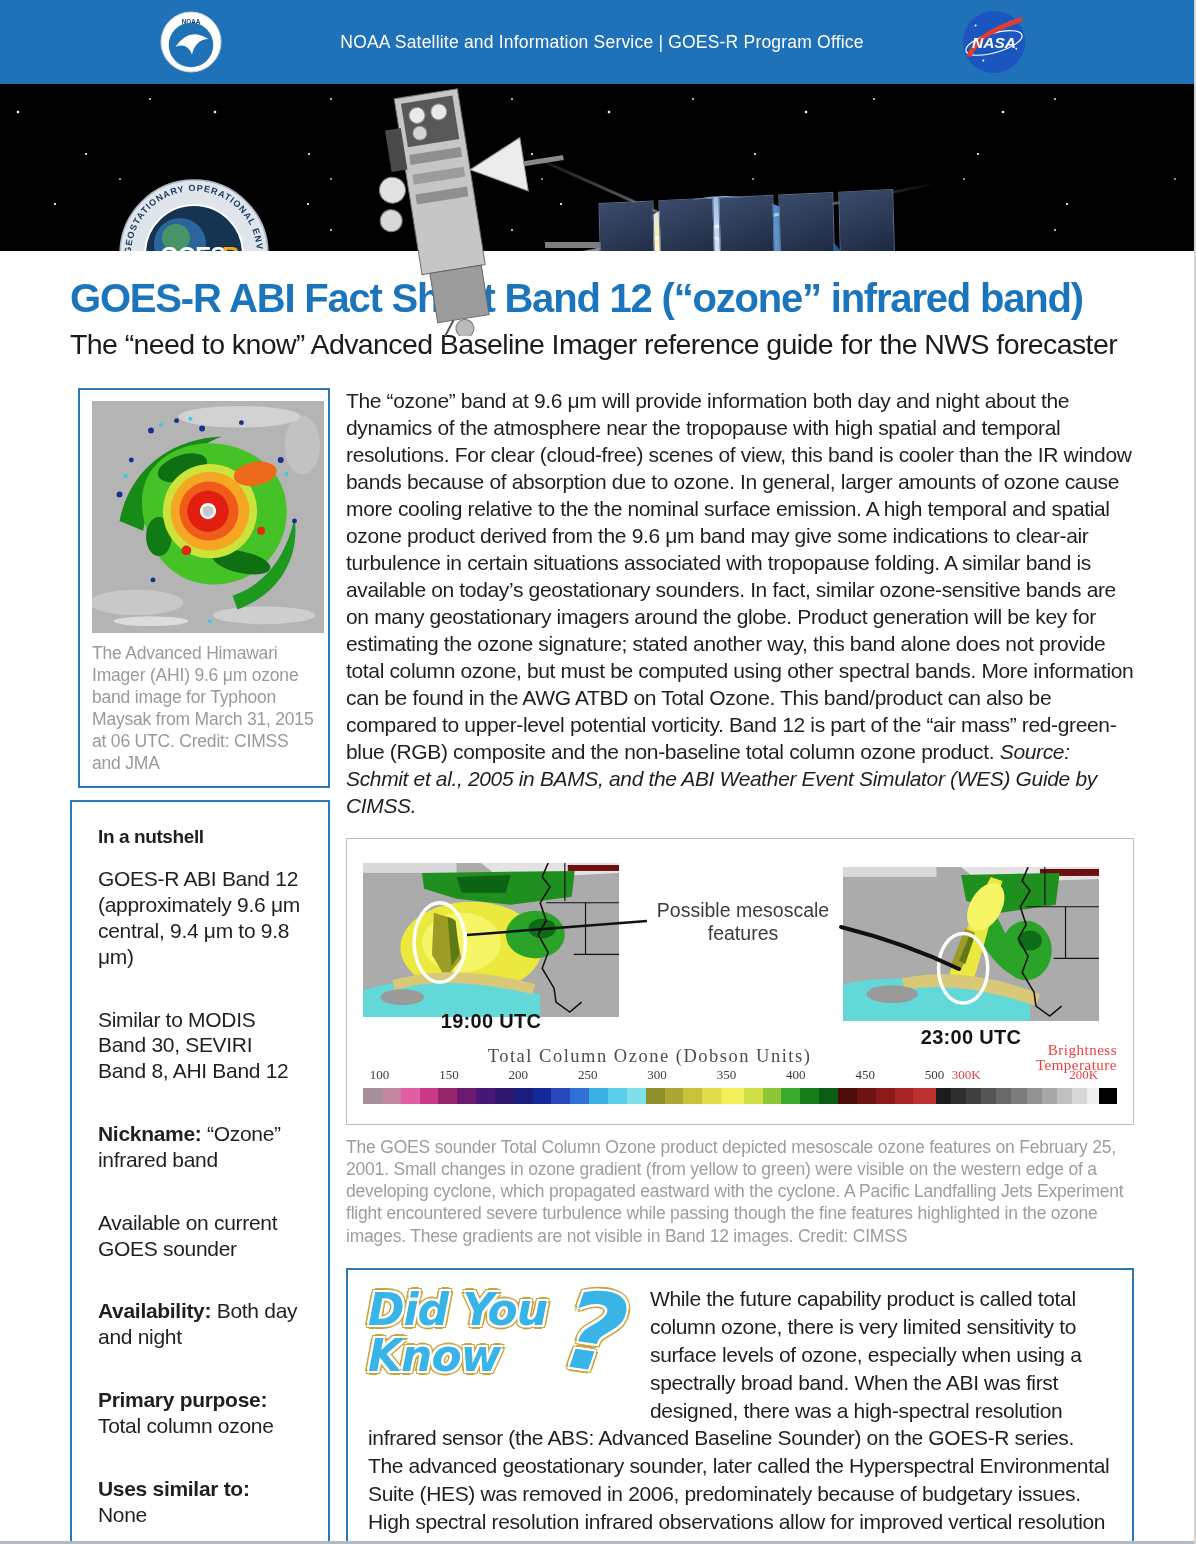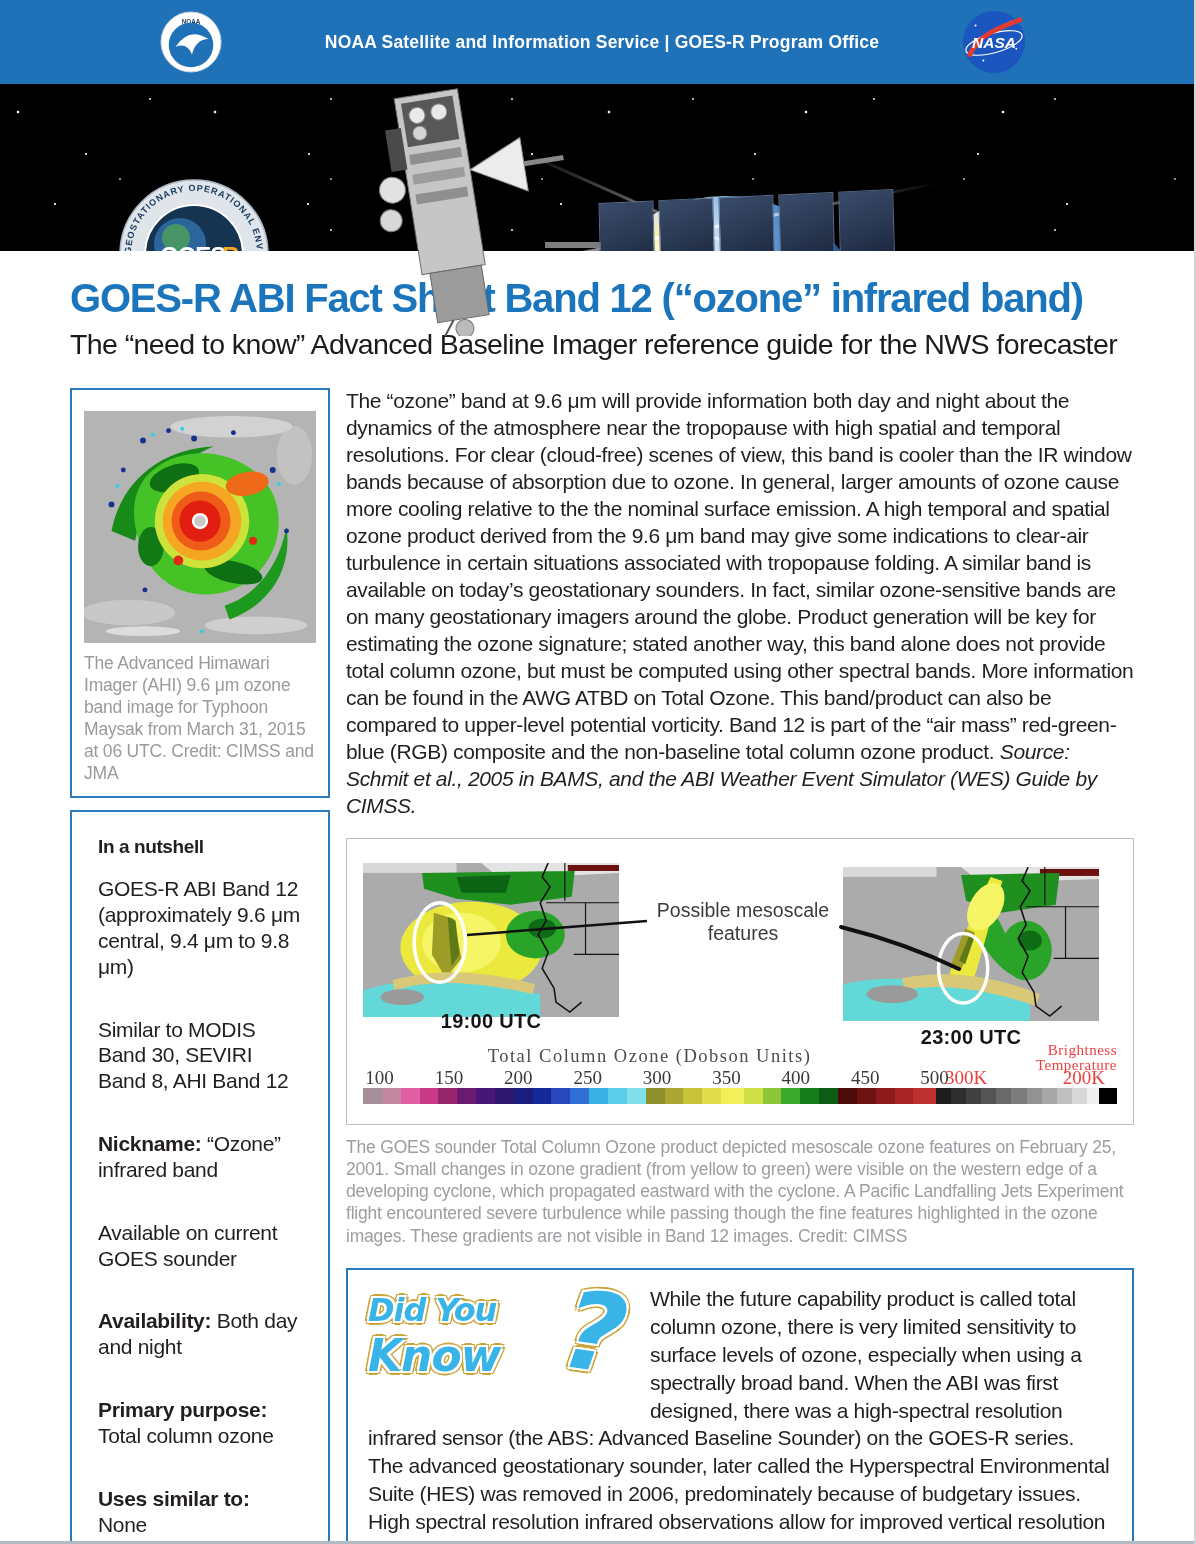--- a/index.html
+++ b/index.html
@@ -3,21 +3,21 @@
 <meta charset="utf-8">
 <style>
   html,body{margin:0;padding:0;}
   body{
     width:1196px;height:1544px;position:relative;background:#ffffff;
     font-family:"Liberation Sans",sans-serif;color:#221e1f;overflow:hidden;
     border-right:2px solid #d4d4d4;box-sizing:border-box;
   }
   
   .topbar{height:84px;background:#1f71b8;position:relative;display:flex;align-items:center;}
-  .topbar-text{position:absolute;left:10px;right:0;text-align:center;color:#fff;font-size:17.5px;font-weight:bold;letter-spacing:.2px;}
+  .topbar-text{position:absolute;left:10px;right:0;text-align:center;color:#fff;font-size:17.5px;font-weight:normal;letter-spacing:.2px;}
   .noaa-logo{position:absolute;left:160px;top:11px;}
   .nasa-logo{position:absolute;right:168px;top:10px;}
   
   .banner{height:167px;background-color:#000;position:relative;overflow:hidden;
     background-image:
       radial-gradient(circle at 18px 28px, rgba(255,255,255,.95) 1px, transparent 1.7px),
       radial-gradient(circle at 86px 70px, rgba(255,255,255,.8) 1px, transparent 1.5px),
       radial-gradient(circle at 150px 15px, rgba(255,255,255,.7) .8px, transparent 1.3px),
       radial-gradient(circle at 55px 120px, rgba(255,255,255,.85) 1px, transparent 1.6px),
       radial-gradient(circle at 120px 95px, rgba(255,255,255,.55) .8px, transparent 1.2px);
@@ -33,21 +33,21 @@
   .sat-body{position:absolute;left:330px;top:86px;z-index:5;}
   .goes-logo{position:absolute;left:118px;top:94px;z-index:4;}
   
   .title-wrap{padding:26px 60px 0 70px;}
   .page-title{color:#1b75bc;font-size:40px;font-weight:bold;letter-spacing:-1.2px;line-height:1.05;}
   .page-subtitle{color:#1c1a1b;font-size:28.5px;letter-spacing:-.6px;margin-top:9px;}
   
   .content{display:flex;gap:16px;padding:27px 60px 0 70px;align-items:flex-start;}
   .leftcol{width:260px;flex:0 0 260px;}
   .maincol{flex:1;min-width:0;}
-  .img-box{border:2px solid #2b78b9;background:#fff;padding:21px 12px 12px;box-sizing:border-box;}
+  .img-box{border:2px solid #2b78b9;background:#fff;padding:11px 12px 12px;box-sizing:border-box;margin-left:8px;}
   .img-box svg{display:block;width:232px;height:232px;}
   .img-caption{color:#989a9e;font-size:17.5px;line-height:1.26;margin-top:9px;letter-spacing:-.2px;}
   .nutshell{border:2px solid #2b78b9;margin-top:12px;padding:24px 26px 20px;box-sizing:border-box;min-height:712px;}
   .nutshell-title{font-size:19px;font-weight:bold;letter-spacing:-.4px;margin-bottom:18px;}
   .nut-item{font-size:21px;line-height:1.23;letter-spacing:-.3px;margin-bottom:37px;}
   .nut-item b{letter-spacing:-.3px;}
   
   .intro{font-size:21px;line-height:1.285;letter-spacing:-.35px;}
   .intro .src{font-style:italic;}
   
@@ -57,42 +57,42 @@
   .map.m2{left:496px;top:28px;}
   .map svg{display:block;width:100%;height:100%;}
   .annot{position:absolute;left:298px;top:60px;width:196px;text-align:center;font-size:19.5px;color:#3c3c3c;line-height:1.2;}
   .overlay{position:absolute;left:0;top:0;width:770px;height:250px;pointer-events:none;}
   .timelabel{position:absolute;width:256px;text-align:center;font-size:20px;font-weight:700;color:#141414;letter-spacing:.3px;}
   .t1{left:16px;top:171px;}
   .t2{left:496px;top:187px;}
   .cb{position:absolute;left:16px;right:16px;bottom:8px;height:70px;font-family:Liberation Serif, serif;}
   .cb-title{position:absolute;left:0;width:76%;top:0;text-align:center;font-size:18.5px;color:#4c4c4e;letter-spacing:1.5px;}
   .cb-bright{position:absolute;right:0;top:-3px;text-align:right;font-size:15px;line-height:15px;color:#ee3d3d;letter-spacing:.5px;}
-  .cb-tick{position:absolute;top:21px;transform:translateX(-50%);font-size:19px;color:#3a3a3a;text-align:center;}
+  .cb-tick{position:absolute;top:21px;transform:translateX(-50%);font-size:13px;color:#3a3a3a;text-align:center;}
   .cb-tick.red{color:#ee3d3d;}
   .cb-bar{position:absolute;left:0;right:0;top:42px;height:16px;
     background:linear-gradient(90deg,
       #a39099 0 2.5%, #c2889e 0 5%, #e160a4 0 7.5%, #c93b88 0 10%, #99256b 0 12.5%,
       #6b1a72 0 15%, #471677 0 17.5%, #2d176f 0 20%, #191d7e 0 22.5%, #152a96 0 25%,
       #2747bc 0 27.5%, #2f6fd6 0 30%, #39b0e2 0 32.5%, #5bcdea 0 35%, #7fe0ec 0 37.5%,
       #8f8f2a 0 40%, #aba732 0 42.5%, #c6c23a 0 45%, #e0dd4a 0 47.5%, #f2f05a 0 50.5%,
       #cfe046 0 53%, #8cc636 0 55.5%, #3aaa2c 0 58%, #177c1a 0 60.5%, #0d5c15 0 63%,
       #4c0b0b 0 65.5%, #6e1212 0 68%, #8c1a1a 0 70.5%, #a62424 0 73%, #bd3131 0 76%,
       #1c1c1c 0 78%, #2e2e2e 0 80%, #414141 0 82%, #555555 0 84%, #696969 0 86%,
       #7d7d7d 0 88%, #929292 0 90%, #a8a8a8 0 92%, #bfbfbf 0 94%, #d8d8d8 0 96%,
       #efefef 0 97.6%, #000000 0 100%);}
   .fig-caption{color:#9b9da1;font-size:17.5px;line-height:1.27;letter-spacing:-.2px;margin-top:11px;}
   
   .dyk{border:2px solid #2b78b9;margin-top:21px;padding:15px 20px 16px;box-sizing:border-box;}
   .dyk-logo{float:left;width:272px;height:118px;position:relative;margin:2px 10px 4px 0;
     font-family:"DejaVu Sans",sans-serif;font-weight:bold;font-style:italic;color:#38b4e6;
     text-shadow:-2px -2px 0 #fff,2px -2px 0 #fff,-2px 2px 0 #fff,2px 2px 0 #fff,
       -4px 0 0 #c9a53a,4px 0 0 #c9a53a,0 -4px 0 #c9a53a,0 4px 0 #c9a53a,
       -3px -3px 0 #c9a53a,3px -3px 0 #c9a53a,-3px 3px 0 #c9a53a,3px 3px 0 #c9a53a;}
-  .dyk-l1{font-size:32px;line-height:46px;letter-spacing:-1px;}
+  .dyk-l1{font-size:44px;line-height:46px;letter-spacing:-1px;}
   .dyk-l2{font-size:44px;line-height:46px;letter-spacing:-1px;margin-top:0;}
   .dyk-q{position:absolute;right:14px;top:-8px;font-size:108px;line-height:108px;transform:rotate(8deg);}
   .dyk-text{font-size:21px;line-height:1.33;letter-spacing:-.35px;}
   
   .footer-line{position:absolute;left:0;right:0;bottom:0;height:3px;background:#b2bac4;}
 </style>
 </head>
 <body>
 
 <div class="topbar">

